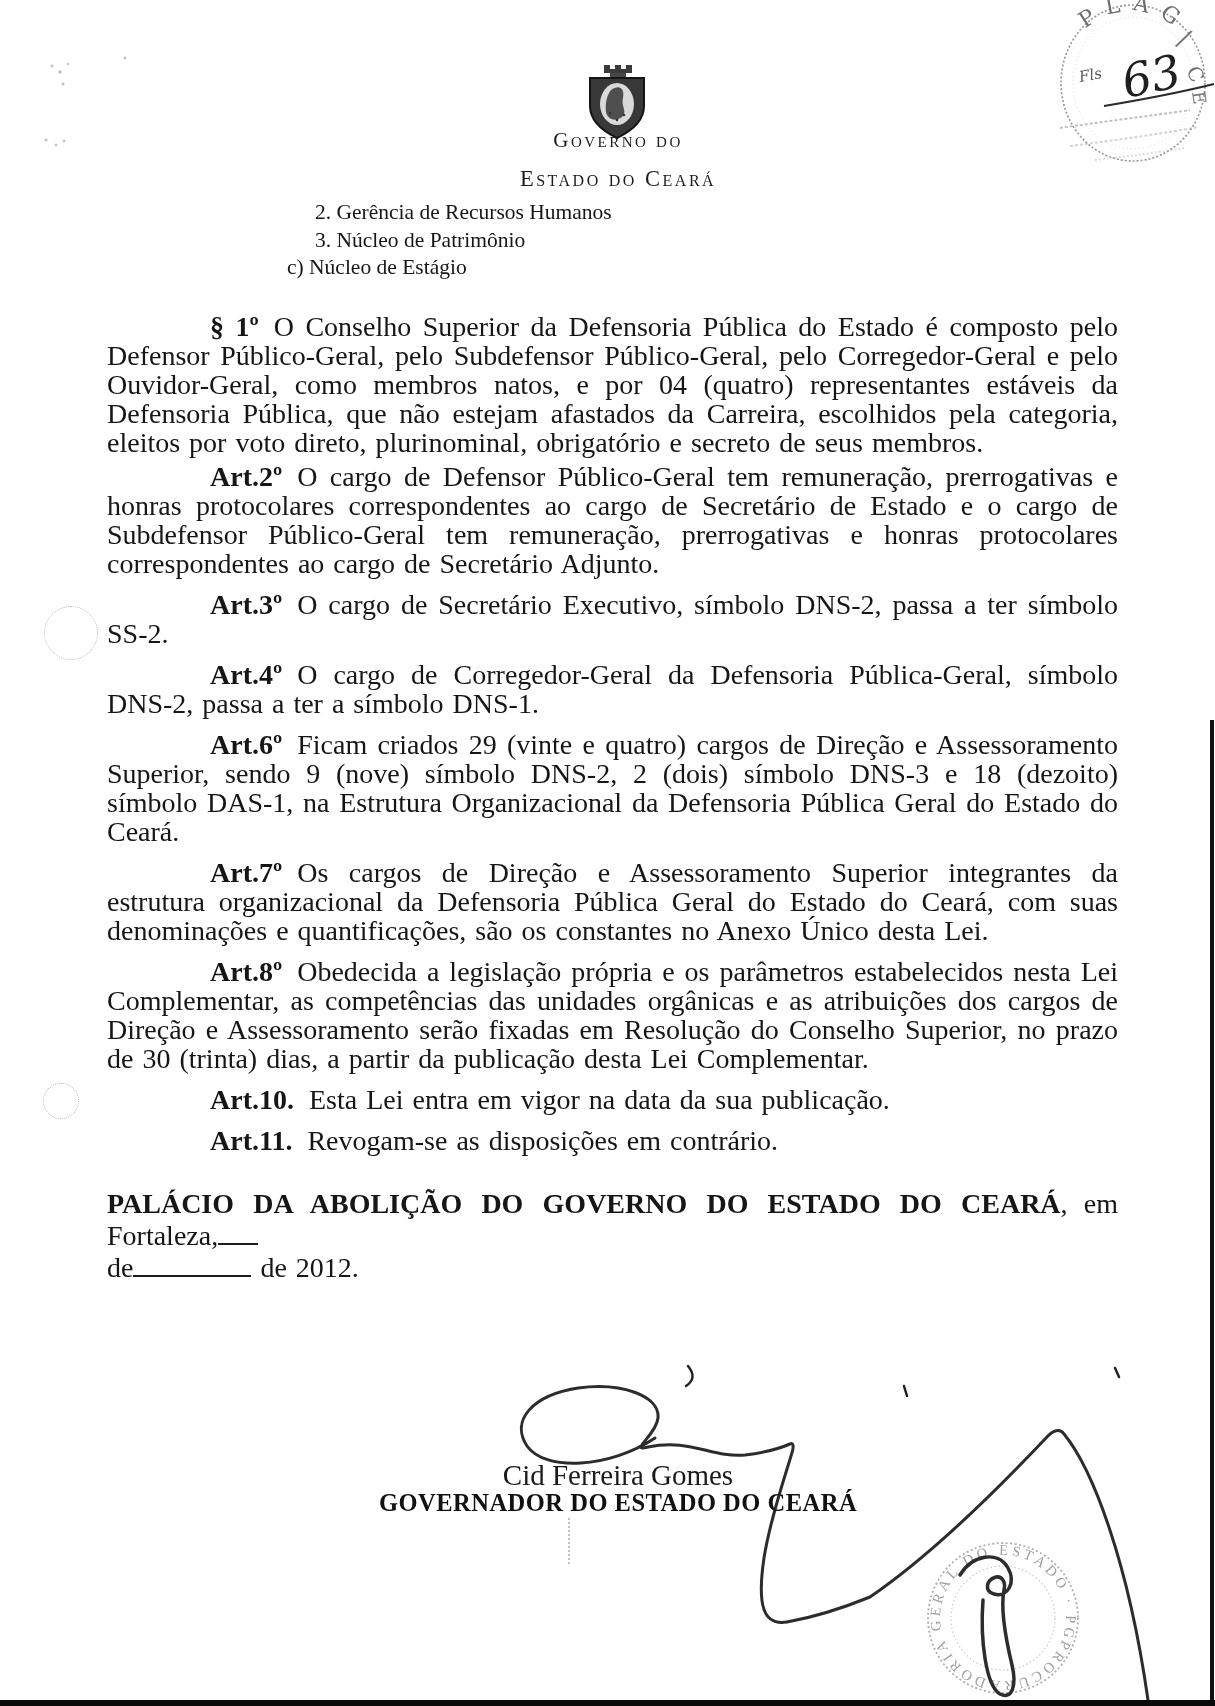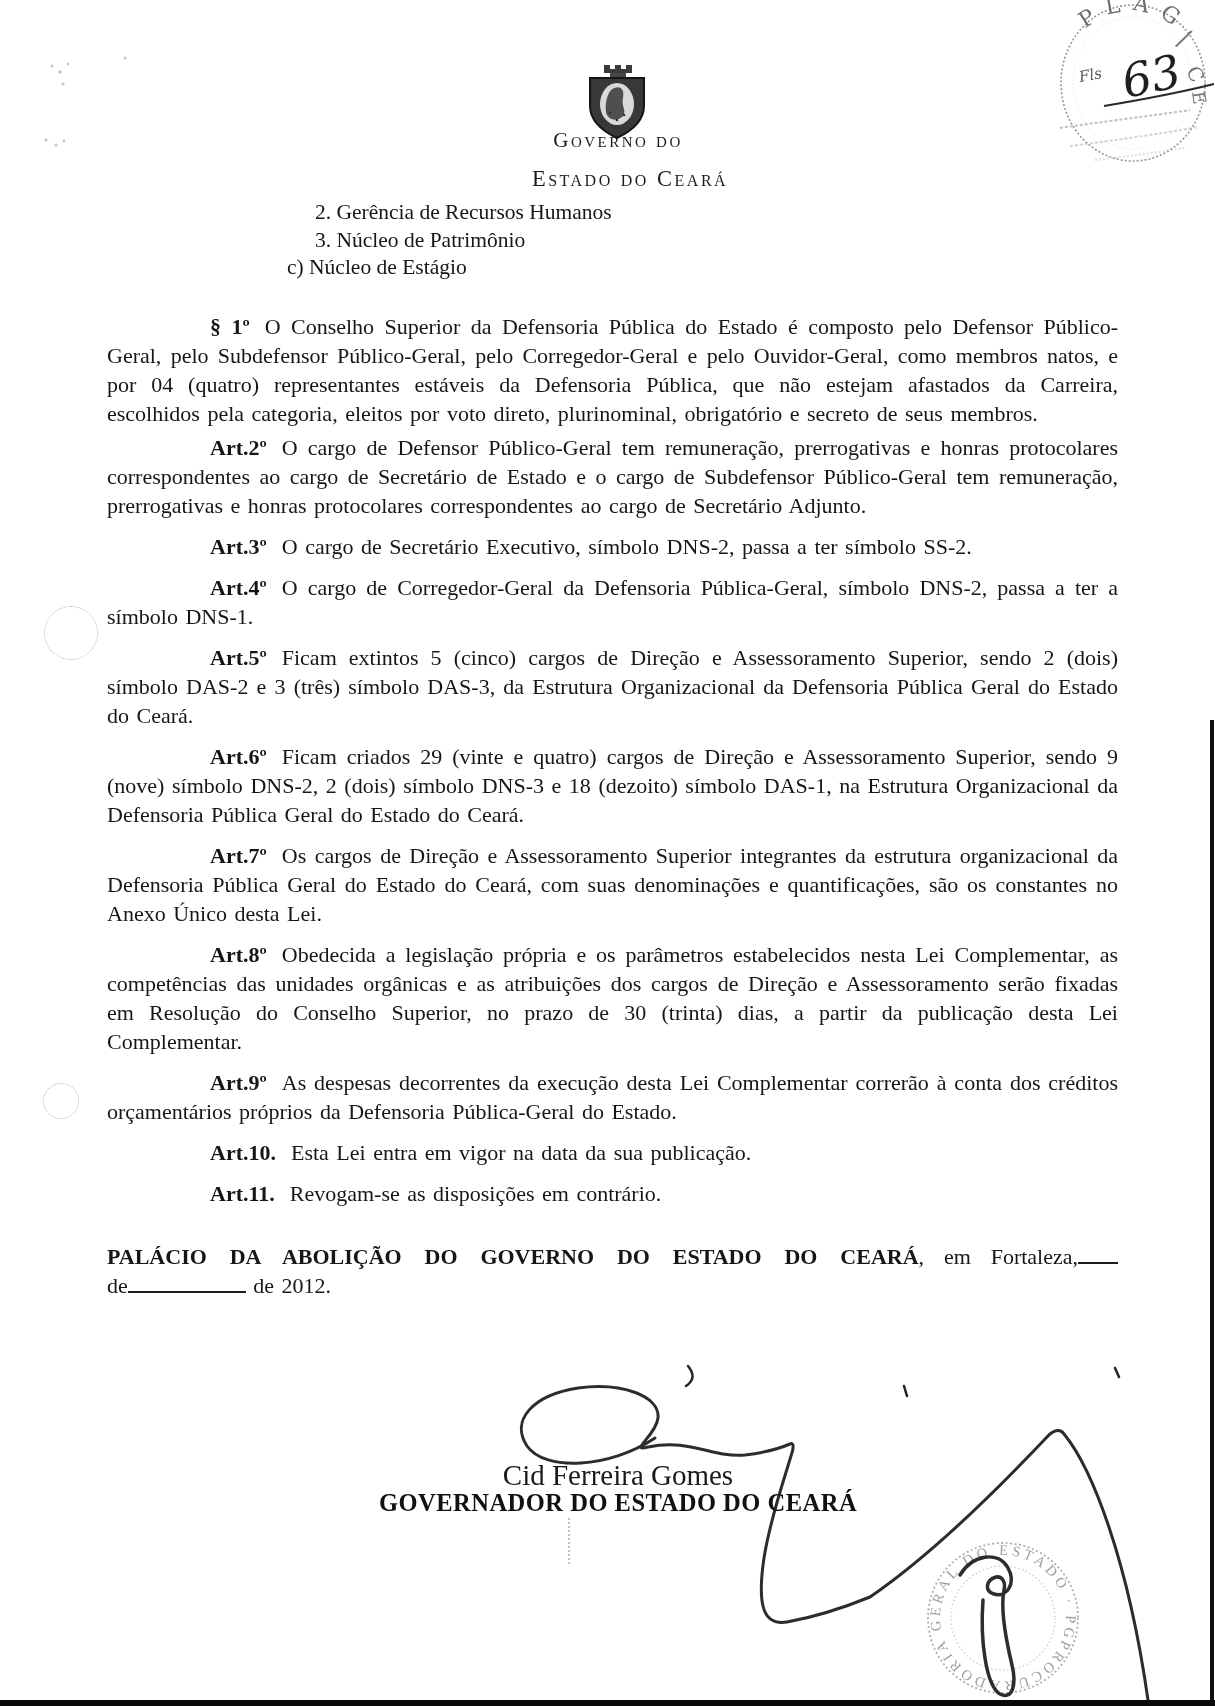--- a/index.html
+++ b/index.html
@@ -7,29 +7,29 @@
     position:relative;width:1215px;height:1706px;margin:0 auto;
     background:#ffffff;overflow:hidden;
     font-family:"Liberation Serif","DejaVu Serif",serif;
     color:#1b1b1b;
   }
   
   .coat{position:absolute;left:586px;top:62px;}
   .gov-line{position:absolute;left:618px;transform:translateX(-50%);
     font-variant:small-caps;letter-spacing:2.5px;color:#1c1c1c;white-space:nowrap;}
   .gov1{top:128px;font-size:21px;}
-  .gov2{top:166px;font-size:22.5px;margin-left:12px;}
+  .gov2{top:166px;font-size:22.5px;}
   .cont-item{position:absolute;font-size:21.5px;white-space:nowrap;color:#161616;}
   .ci0{left:315px;top:200px;}
   .ci1{left:315px;top:228px;}
   .ci2{left:287px;top:255px;}
   
   .doc-body{
     position:absolute;left:107px;top:300px;width:1011px;
-    font-size:22px;line-height:29px;text-align:justify;word-spacing:2px;color:#161616;
+    font-size:28px;line-height:29px;text-align:justify;word-spacing:2px;color:#161616;
   }
   .doc-body p{margin:12px 0 0 0;text-indent:103px;}
   .doc-body p.first{margin-top:12px;}
   .doc-body p.tight{margin-top:0;}
   .doc-body p.semi{margin-top:5px;}
   .doc-body b.lbl{font-weight:bold;padding-right:15px;}
   .closing{margin-top:34px !important;text-indent:0 !important;}
   .closing .line1{display:block;text-align:justify;text-align-last:justify;}
   .closing .line1 b{font-weight:bold;word-spacing:5px;}
   .closing .line2{display:block;}
@@ -72,25 +72,23 @@
 
   <div class="cont-item ci0">2. Gerência de Recursos Humanos</div>
   <div class="cont-item ci1">3. Núcleo de Patrimônio</div>
   <div class="cont-item ci2">c) Núcleo de Estágio</div>
 
   <div class="doc-body">
     <p class="first"><b class="lbl">§ 1º</b><span>O Conselho Superior da Defensoria Pública do Estado é composto pelo Defensor Público-Geral, pelo Subdefensor Público-Geral, pelo Corregedor-Geral e pelo Ouvidor-Geral, como membros natos, e por 04 (quatro) representantes estáveis da Defensoria Pública, que não estejam afastados da Carreira, escolhidos pela categoria, eleitos por voto direto, plurinominal, obrigatório e secreto de seus membros.</span></p>
     <p class="semi"><b class="lbl">Art.2º</b><span>O cargo de Defensor Público-Geral tem remuneração, prerrogativas e honras protocolares correspondentes ao cargo de Secretário de Estado e o cargo de Subdefensor Público-Geral tem remuneração, prerrogativas e honras protocolares correspondentes ao cargo de Secretário Adjunto.</span></p>
     <p><b class="lbl">Art.3º</b><span>O cargo de Secretário Executivo, símbolo DNS-2, passa a ter símbolo SS-2.</span></p>
     <p><b class="lbl">Art.4º</b><span>O cargo de Corregedor-Geral da Defensoria Pública-Geral, símbolo DNS-2, passa a ter a símbolo DNS-1.</span></p>
-    <p><b class="lbl">Art.5º</b><span>Ficam extintos 5 (cinco) cargos de Direção e Assessoramento Superior, sendo 2 (dois) símbolo DAS-2 e 3 (três) símbolo DAS-3, da Estrutura Organizacional da Defensoria Pública Geral do Estado do Ceará.</span></p>
     <p><b class="lbl">Art.6º</b><span>Ficam criados 29 (vinte e quatro) cargos de Direção e Assessoramento Superior, sendo 9 (nove) símbolo DNS-2, 2 (dois) símbolo DNS-3 e 18 (dezoito) símbolo DAS-1, na Estrutura Organizacional da Defensoria Pública Geral do Estado do Ceará.</span></p>
     <p><b class="lbl">Art.7º</b><span>Os cargos de Direção e Assessoramento Superior integrantes da estrutura organizacional da Defensoria Pública Geral do Estado do Ceará, com suas denominações e quantificações, são os constantes no Anexo Único desta Lei.</span></p>
     <p><b class="lbl">Art.8º</b><span>Obedecida a legislação própria e os parâmetros estabelecidos nesta Lei Complementar, as competências das unidades orgânicas e as atribuições dos cargos de Direção e Assessoramento serão fixadas em Resolução do Conselho Superior, no prazo de 30 (trinta) dias, a partir da publicação desta Lei Complementar.</span></p>
-    <p><b class="lbl">Art.9º</b><span>As despesas decorrentes da execução desta Lei Complementar correrão à conta dos créditos orçamentários próprios da Defensoria Pública-Geral do Estado.</span></p>
     <p><b class="lbl">Art.10.</b><span>Esta Lei entra em vigor na data da sua publicação.</span></p>
     <p><b class="lbl">Art.11.</b><span>Revogam-se as disposições em contrário.</span></p>
 
     <p class="closing">
       <span class="line1"><b>PALÁCIO DA ABOLIÇÃO DO GOVERNO DO ESTADO DO CEARÁ</b><span>, em Fortaleza,</span><span class="blank blank1"></span></span>
       <span class="line2"><span>de</span><span class="blank blank2"></span> <span>de 2012.</span></span>
     </p>
   </div>
 
   <div class="sig-block">

